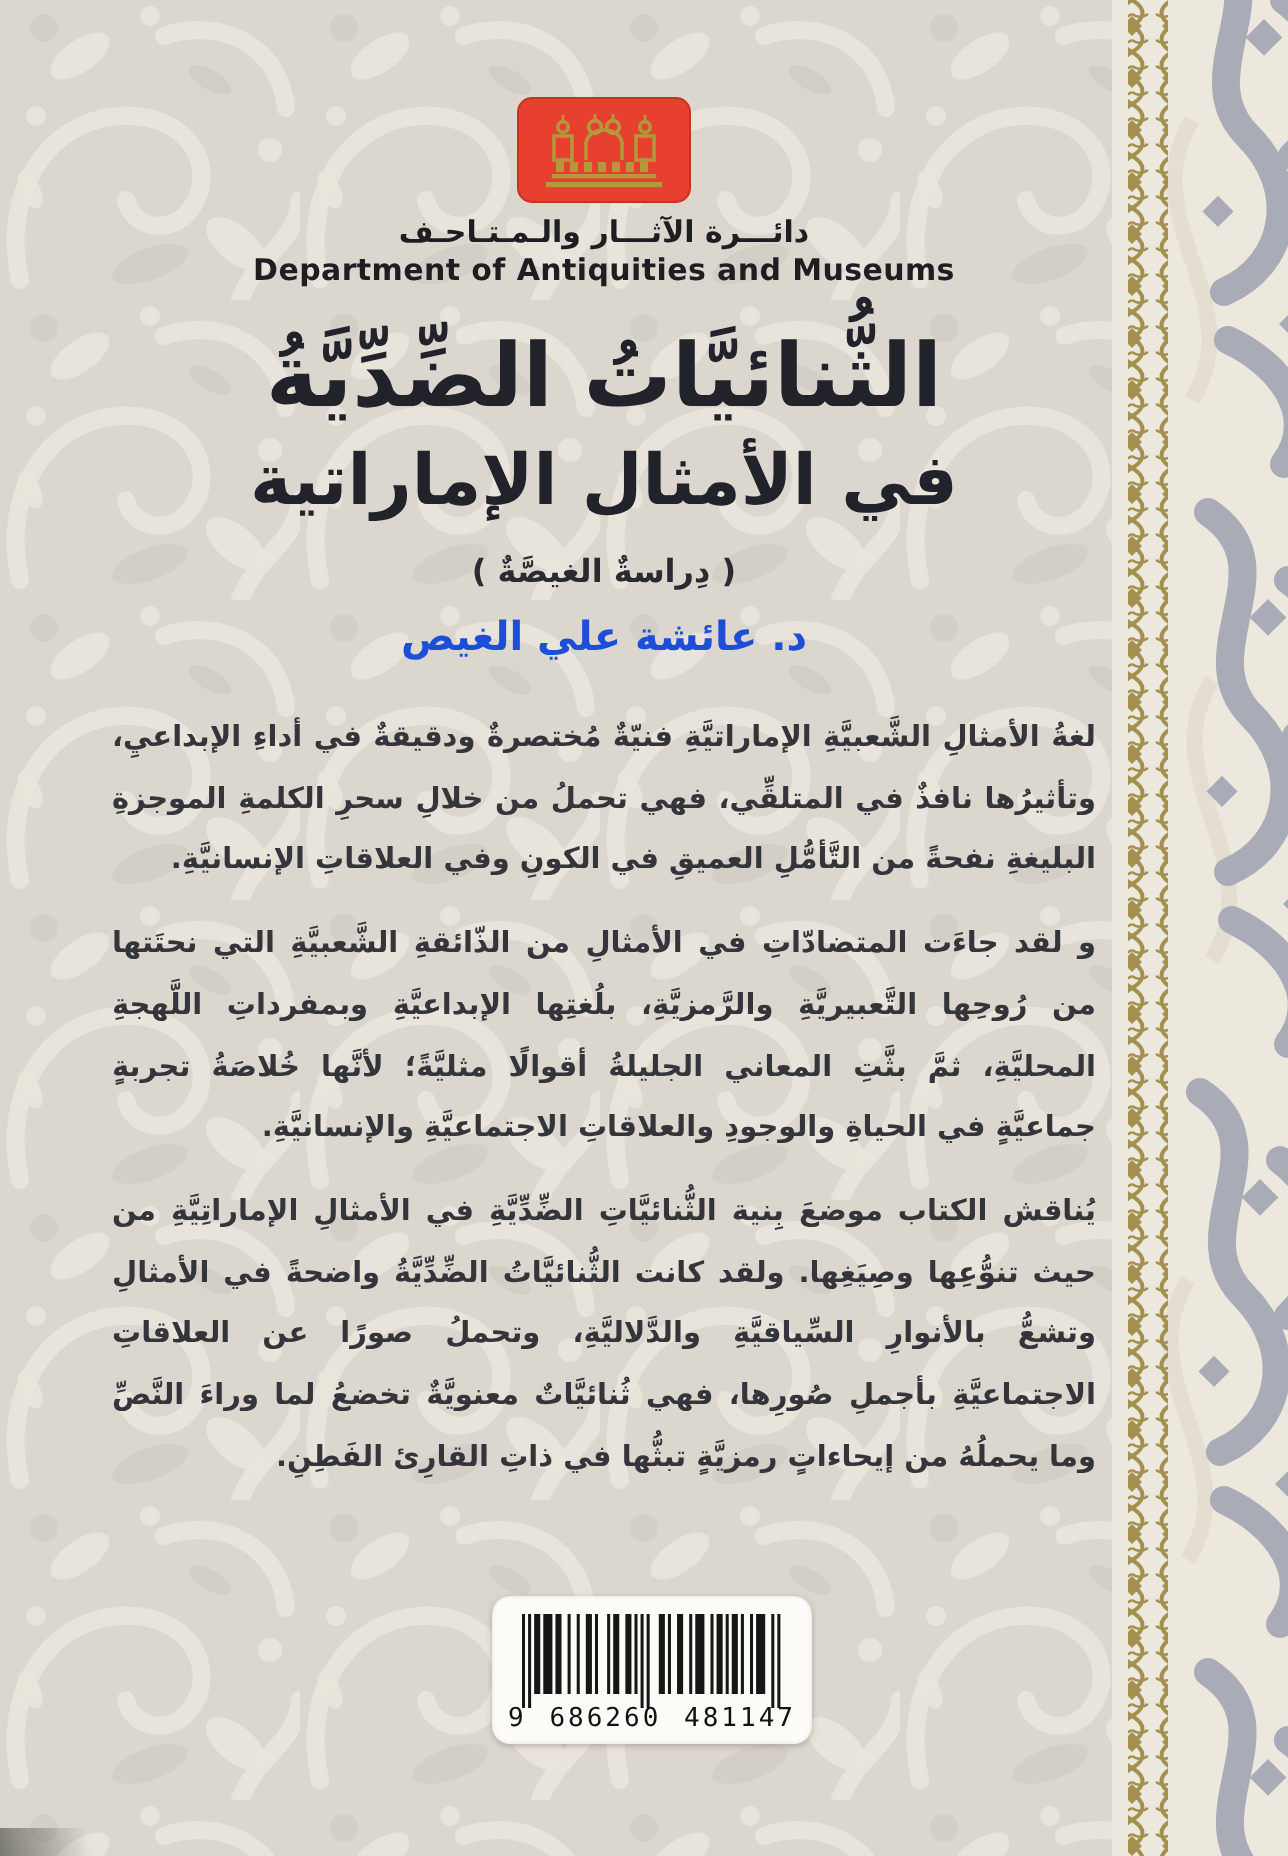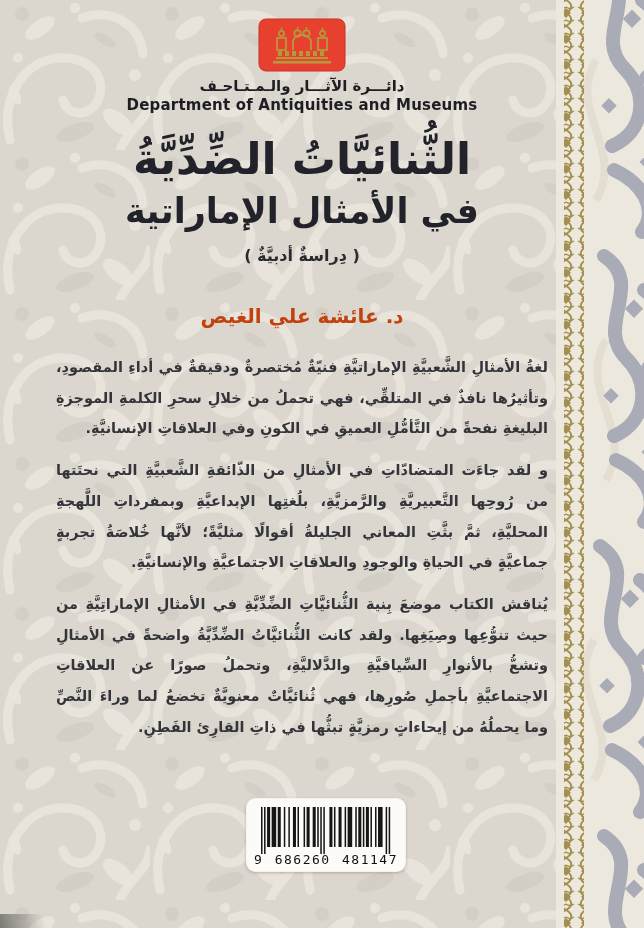--- a/index.html
+++ b/index.html
@@ -10,36 +10,36 @@
     box-shadow:inset 0 0 46px rgba(110,100,82,.22);
   }
   .bg-svg{position:absolute;inset:0;z-index:0;}
   .corner-shade{
     position:absolute;left:0;bottom:0;width:120px;height:14px;z-index:3;
     background:linear-gradient(75deg,rgba(40,45,40,.55) 0%,rgba(40,45,40,0) 38%);
     pointer-events:none;
   }
   .side-band{position:absolute;top:0;right:0;width:88px;height:928px;z-index:1;}
   .content{
-    position:absolute;top:0;left:56px;width:492px;z-index:2;
-    padding-top:18px;text-align:center;color:#2a2a31;
+    position:absolute;top:10px;left:56px;width:492px;z-index:2;
+    padding-top:38px;text-align:center;color:#2a2a31;
   }
   .logo{width:88px;height:54px;margin:0 auto;display:block;}
   .dept-ar{
     margin-top:5px;font-size:15px;font-weight:bold;color:#1d1d22;
     direction:rtl;white-space:nowrap;
   }
   .dept-en{margin-top:1px;font-size:15px;font-weight:bold;color:#1d1d22;letter-spacing:.2px;}
   .title-l1{
     margin:20px 0 0;font-size:44px;line-height:1.15;font-weight:bold;
     color:#22222a;direction:rtl;
   }
   .title-l2{margin:6px 0 0;font-size:35px;line-height:1.15;font-weight:bold;color:#22222a;direction:rtl;}
   .subtitle{margin-top:15px;font-size:16px;font-weight:bold;color:#2a2a31;direction:rtl;}
-  .author{margin-top:39px;font-size:20px;font-weight:bold;color:#c2410c;direction:rtl;}
+  .author{margin-top:11px;font-size:20px;font-weight:bold;color:#1d4ed8;direction:rtl;}
   .about{margin-top:24px;direction:rtl;text-align:right;}
   .about h2{margin:0;font-size:19px;font-weight:bold;color:#1d1d23;}
   .about p{
     margin:11px 0 0;font-size:14.5px;font-weight:bold;color:#34343b;
     line-height:2.12;text-align:justify;text-align-last:right;
   }
   .barcode-label{
     position:absolute;left:246px;top:798px;width:160px;height:74px;z-index:2;
     background:#fcfbf7;border-radius:9px;
     box-shadow:0 1px 3px rgba(90,80,65,.35), inset 0 0 2px rgba(0,0,0,.12);
@@ -149,26 +149,26 @@
         <circle cx="64.5" cy="15.5" r="2.6"></circle>
         <path d="M23.5 12.5 v-3 M64.5 12.5 v-3" stroke-width="1.4"></path>
       </g>
     </svg>
 
     <div class="dept-ar">دائـــرة الآثـــار والـمـتـاحـف</div>
     <div class="dept-en">Department of Antiquities and Museums</div>
 
     <h1 class="title-l1">الثُّنائيَّاتُ الضِّدِّيَّةُ</h1>
     <h1 class="title-l2">في الأمثال الإماراتية</h1>
-    <div class="subtitle">( دِراسةٌ أدبيَّةٌ )</div>
+    <div class="subtitle">( دِراسةٌ الغيصَّةٌ )</div>
 
     <div class="author">د. عائشة علي الغيص</div>
 
     <div class="about">
-      <p>لغةُ الأمثالِ الشَّعبيَّةِ الإماراتيَّةِ فنيّةٌ مُختصرةٌ ودقيقةٌ في أداءِ المقصودِ، وتأثيرُها نافذٌ في المتلقِّي، فهي تحملُ من خلالِ سحرِ الكلمةِ الموجزةِ البليغةِ نفحةً من التَّأمُّلِ العميقِ في الكونِ وفي العلاقاتِ الإنسانيَّةِ.</p>
+      <p>لغةُ الأمثالِ الشَّعبيَّةِ الإماراتيَّةِ فنيّةٌ مُختصرةٌ ودقيقةٌ في أداءِ الإبداعيِ، وتأثيرُها نافذٌ في المتلقِّي، فهي تحملُ من خلالِ سحرِ الكلمةِ الموجزةِ البليغةِ نفحةً من التَّأمُّلِ العميقِ في الكونِ وفي العلاقاتِ الإنسانيَّةِ.</p>
       <p>و لقد جاءَت المتضادّاتِ في الأمثالِ من الذّائقةِ الشَّعبيَّةِ التي نحتَتها من رُوحِها التَّعبيريَّةِ والرَّمزيَّةِ، بلُغتِها الإبداعيَّةِ وبمفرداتِ اللَّهجةِ المحليَّةِ، ثمَّ بثَّتِ المعاني الجليلةُ أقوالًا مثليَّةً؛ لأنَّها خُلاصَةُ تجربةٍ جماعيَّةٍ في الحياةِ والوجودِ والعلاقاتِ الاجتماعيَّةِ والإنسانيَّةِ.</p>
       <p>يُناقش الكتاب موضعَ بِنية الثُّنائيَّاتِ الضِّدِّيَّةِ في الأمثالِ الإماراتِيَّةِ من حيث تنوُّعِها وصِيَغِها.  ولقد كانت الثُّنائيَّاتُ الضِّدِّيَّةُ واضحةً في الأمثالِ وتشعُّ بالأنوارِ السِّياقيَّةِ والدَّلاليَّةِ، وتحملُ صورًا عن العلاقاتِ الاجتماعيَّةِ بأجملِ صُورِها، فهي ثُنائيَّاتٌ معنويَّةٌ تخضعُ لما وراءَ النَّصِّ وما يحملُهُ من إيحاءاتٍ رمزيَّةٍ تبثُّها في ذاتِ القارِئ الفَطِنِ.</p>
     </div>
   </div>
 
   <div class="barcode-label">
     <svg id="barcode-svg" width="134" height="52" viewBox="0 0 134 52">
         <rect x="2.00" y="2" width="1.52" height="47" fill="#161616"></rect>
         <rect x="5.04" y="2" width="1.52" height="47" fill="#161616"></rect>
         <rect x="8.08" y="2" width="3.04" height="40" fill="#161616"></rect>

